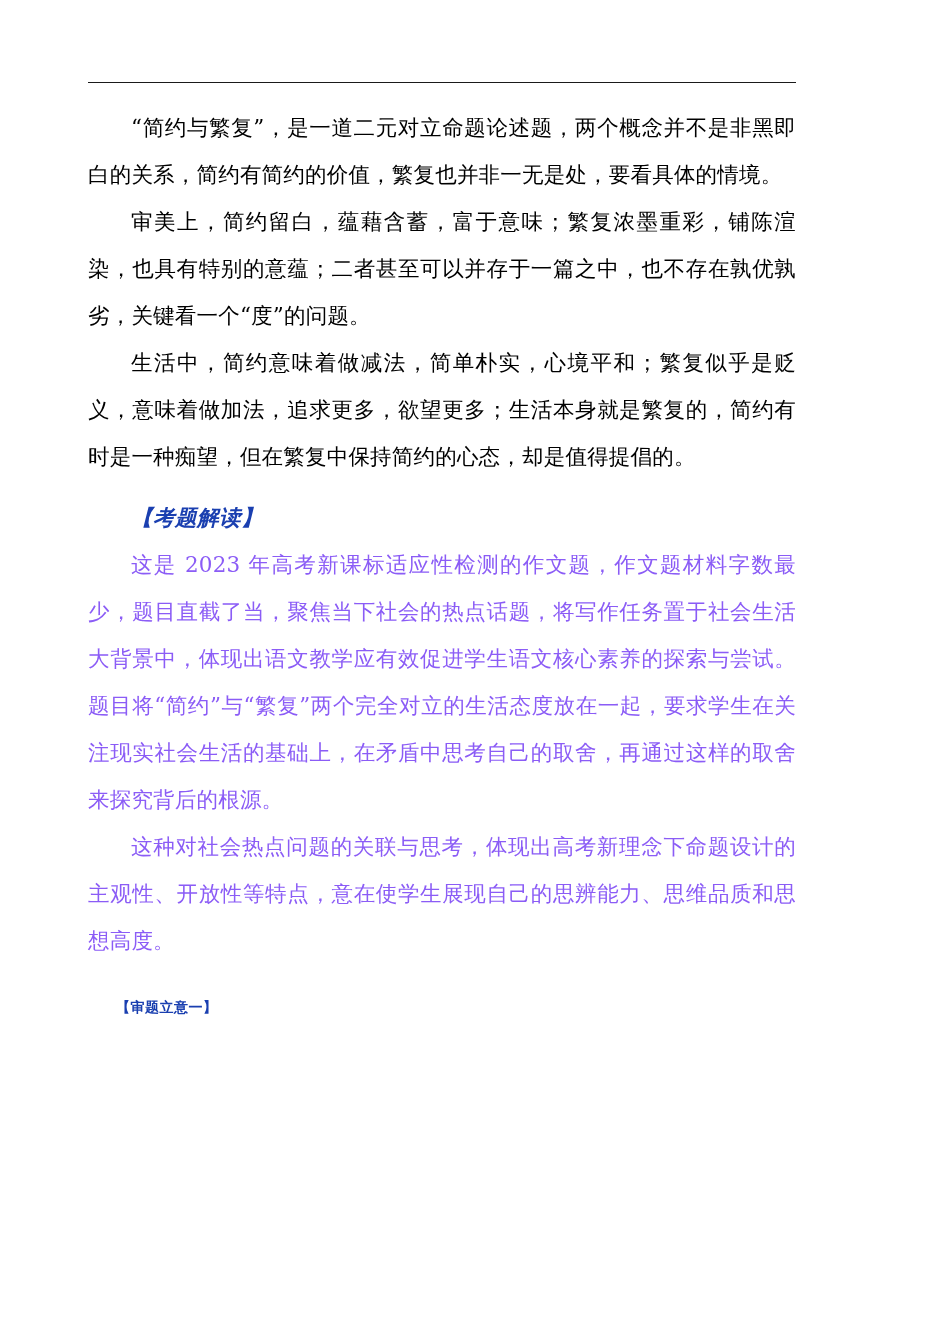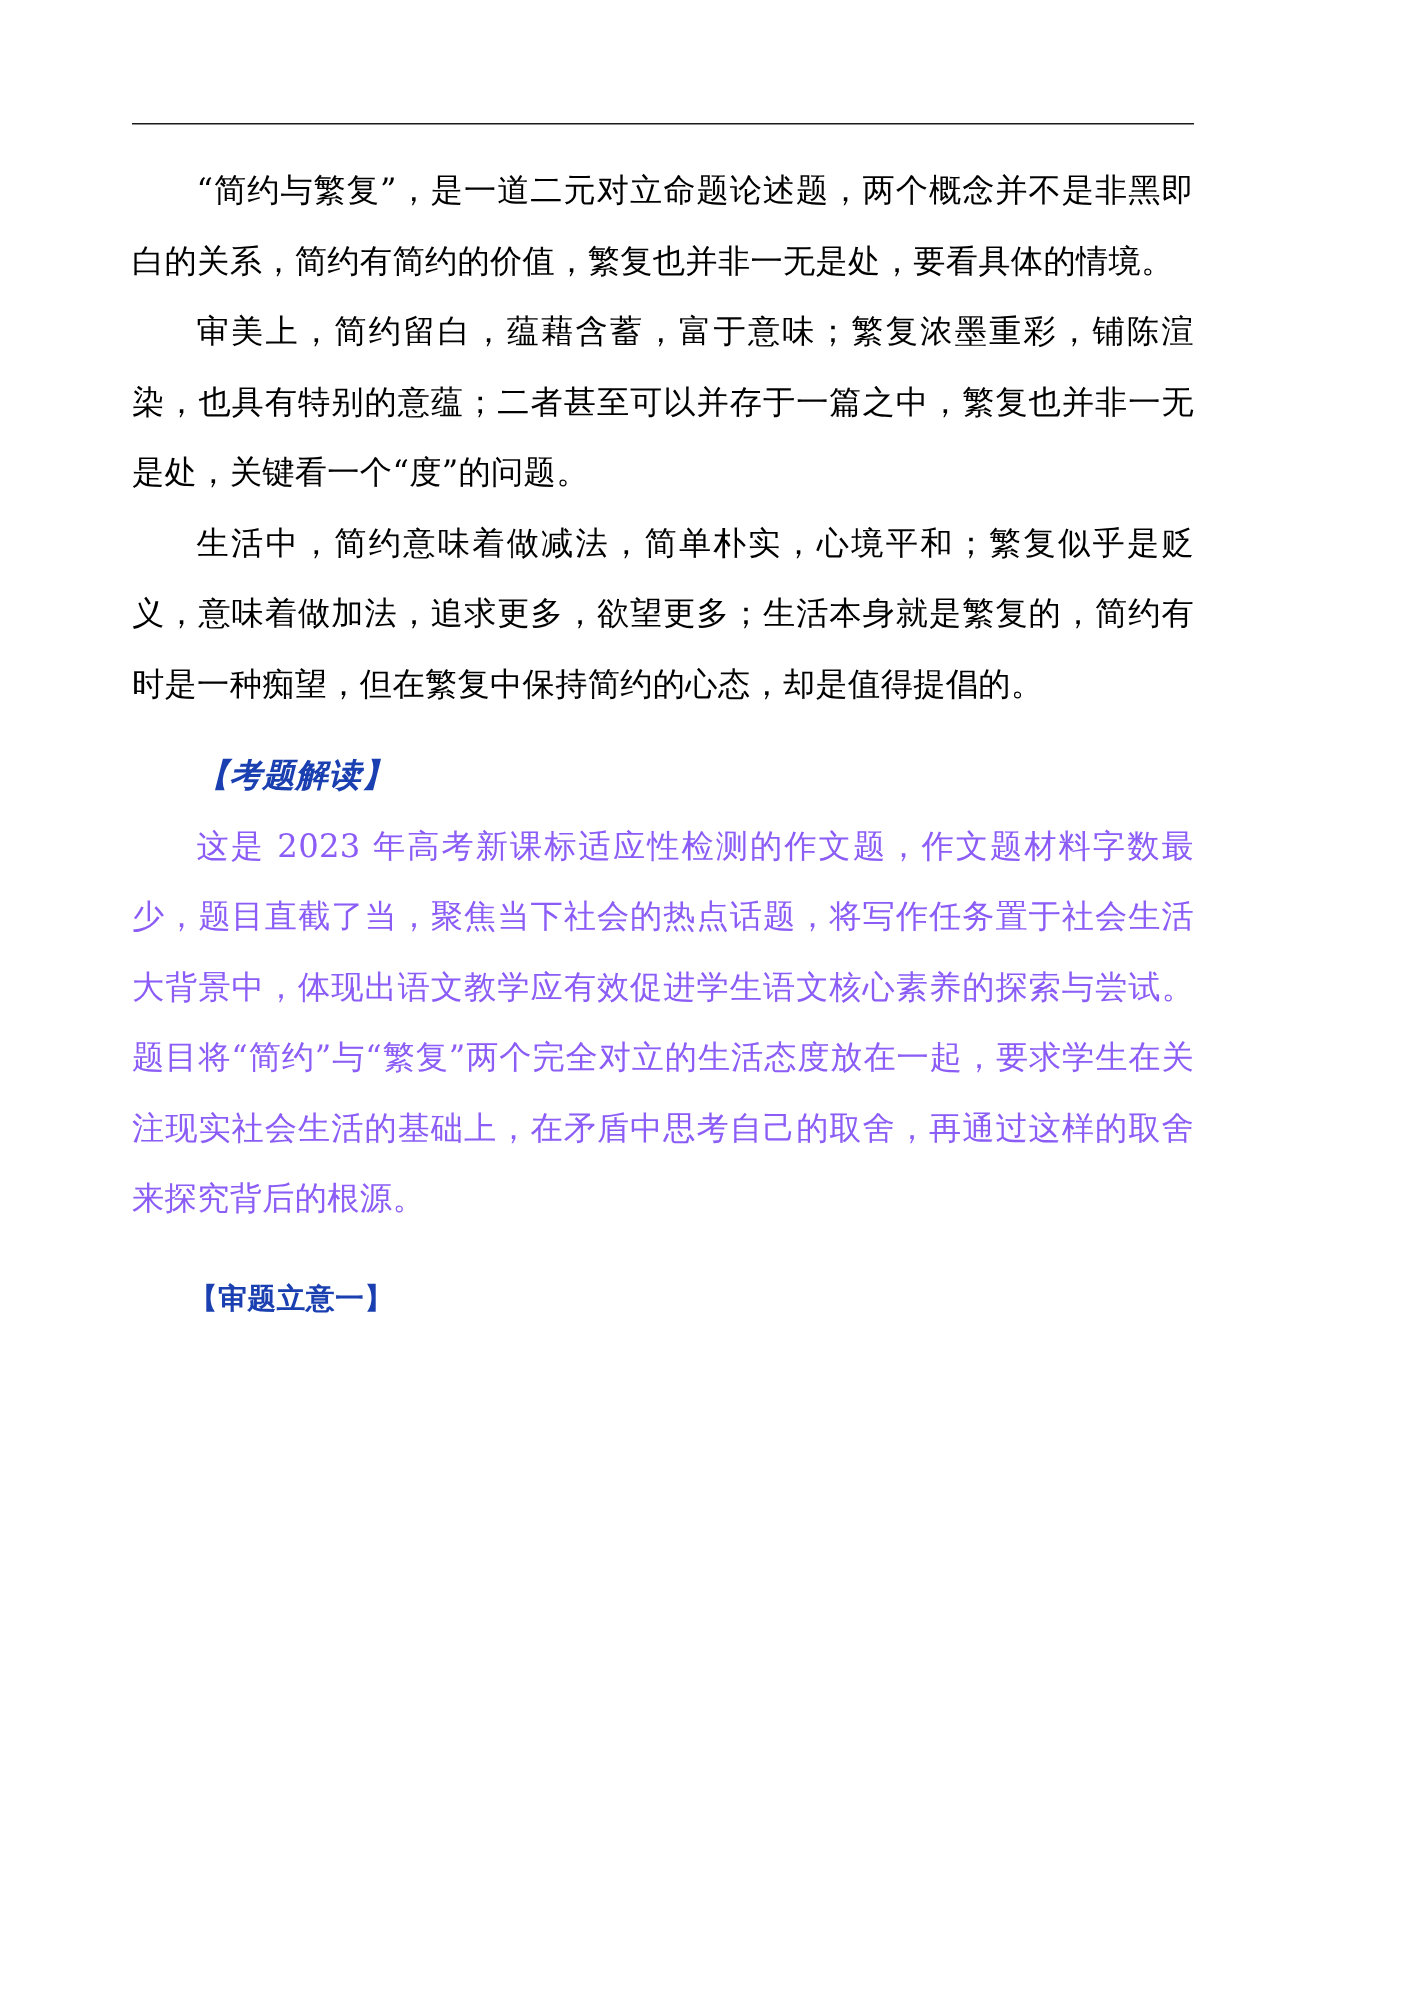--- a/index.html
+++ b/index.html
@@ -52,47 +52,48 @@
     font-size: 21.5px;
     line-height: 47px;
     font-weight: bold;
     color: #1a3fb0;
     text-indent: 2em;
     letter-spacing: 0.5px;
     font-style: italic;
   }
   .heading-2 {
     margin: 8px 0 0 0;
-    font-size: 19px;
+    font-size: 14px;
     line-height: 47px;
     font-weight: bold;
     color: #1a3fb0;
     text-indent: 2em;
     letter-spacing: 0.5px;
   }
   .spacer-sm { height: 4px; }
   .spacer-md { height: 12px; }
 </style>
 </head>
 <body>
 
 <div class="page">
 
   <div class="top-rule"></div>
 
   <div class="content">
 
     <p class="para">“简约与繁复”，是一道二元对立命题论述题，两个概念并不是非黑即白的关系，简约有简约的价值，繁复也并非一无是处，要看具体的情境。</p>
-    <p class="para">审美上，简约留白，蕴藉含蓄，富于意味；繁复浓墨重彩，铺陈渲染，也具有特别的意蕴；二者甚至可以并存于一篇之中，繁复也并非一无是处，关键看一个“度”的问题。</p>
+    <p class="para">审美上，简约留白，蕴藉含蓄，富于意味；繁复浓墨重彩，铺陈渲染，也具有特别的意蕴；二者甚至可以并存于一篇之中，也不存在孰优孰劣，关键看一个“度”的问题。</p>
     <p class="para">生活中，简约意味着做减法，简单朴实，心境平和；繁复似乎是贬义，意味着做加法，追求更多，欲望更多；生活本身就是繁复的，简约有时是一种痴望，但在繁复中保持简约的心态，却是值得提倡的。</p>
 
     <div class="spacer-sm"></div>
 
     <p class="heading">【考题解读】</p>
 
     <p class="para dark">这是 2023 年高考新课标适应性检测的作文题，作文题材料字数最少，题目直截了当，聚焦当下社会的热点话题，将写作任务置于社会生活大背景中，体现出语文教学应有效促进学生语文核心素养的探索与尝试。题目将“简约”与“繁复”两个完全对立的生活态度放在一起，要求学生在关注现实社会生活的基础上，在矛盾中思考自己的取舍，再通过这样的取舍来探究背后的根源。</p>
+    <p class="para dark">这种对社会热点问题的关联与思考，体现出高考新理念下命题设计的主观性、开放性等特点，意在使学生展现自己的思辨能力、思维品质和思想高度。</p>
 
     <div class="spacer-md"></div>
 
     <p class="heading-2">【审题立意一】</p>
 
   </div>
 </div>
 
 </body></html>

